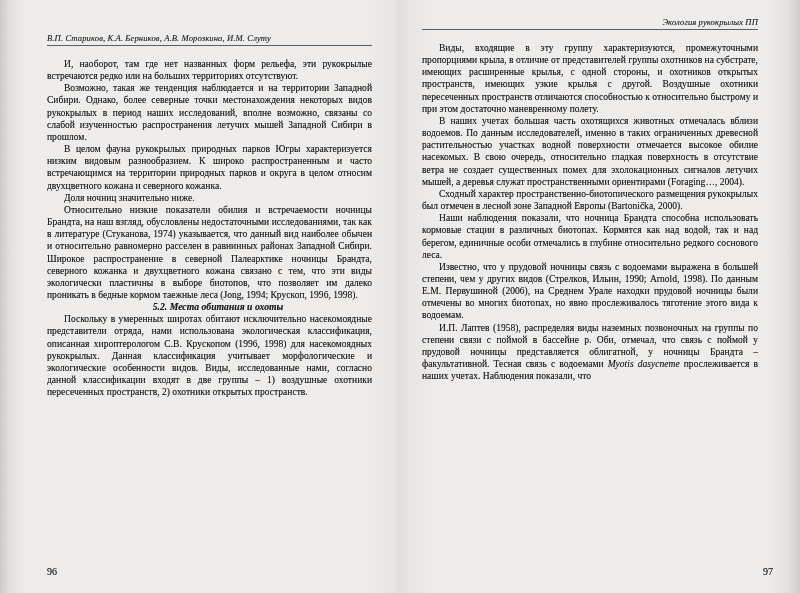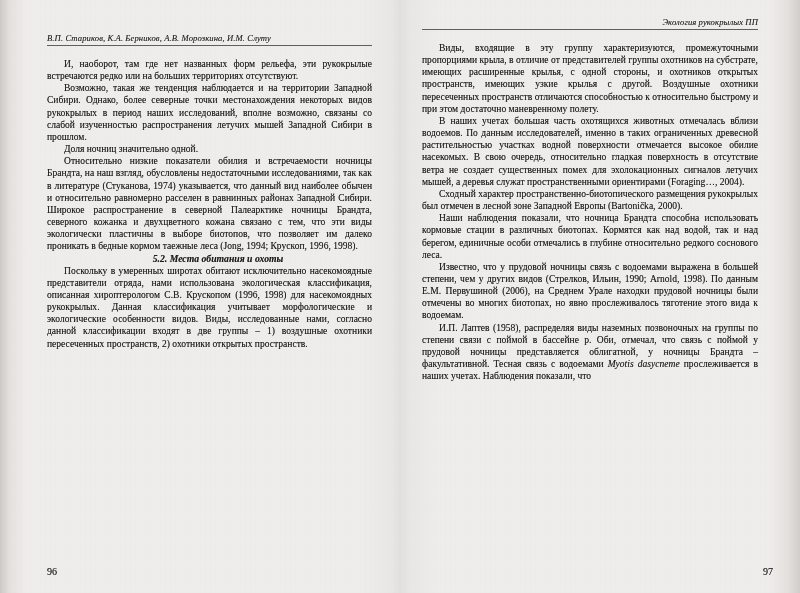--- a/index.html
+++ b/index.html
@@ -112,21 +112,22 @@
 <div id="spread">
 
   <div class="page left">
 
     <div class="runhead lf">В.П. Стариков, К.А. Берников, А.В. Морозкина, И.М. Слуту</div>
     <hr class="rule">
 
     <div class="colbody">
       <p>И, наоборот, там где нет названных форм рельефа, эти рукокрылые встречаются редко или на больших территориях отсутствуют.</p>
       <p>Возможно, такая же тенденция наблюдается и на территории Западной Сибири. Однако, более северные точки местонахождения некоторых видов рукокрылых в период наших исследований, вполне возможно, связаны со слабой изученностью распространения летучих мышей Западной Сибири в прошлом.</p>
-      <p>Доля ночниц значительно одной.</p>
+      <p>В целом фауна рукокрылых природных парков Югры характеризуется низким видовым разнообразием. К широко распространенным и часто встречающимся на территории природных парков и округа в целом относим двухцветного кожана и северного кожанка.</p>
+      <p>Доля ночниц значительно ниже.</p>
       <p>Относительно низкие показатели обилия и встречаемости ночницы Брандта, на наш взгляд, обусловлены недостаточными исследованиями, так как в литературе (Стуканова, 1974) указывается, что данный вид наиболее обычен и относительно равномерно расселен в равнинных районах Западной Сибири. Широкое распространение в северной Палеарктике ночницы Брандта, северного кожанка и двухцветного кожана связано с тем, что эти виды экологически пластичны в выборе биотопов, что позволяет им далеко проникать в бедные кормом таежные леса (Jong, 1994; Крускоп, 1996, 1998).</p>
 
       <p class="section-head">5.2. Места обитания и охоты</p>
 
       <p>Поскольку в умеренных широтах обитают исключительно насекомоядные представители отряда, нами использована экологическая классификация, описанная хироптерологом С.В. Крускопом (1996, 1998) для насекомоядных рукокрылых. Данная классификация учитывает морфологические и экологические особенности видов. Виды, исследованные нами, согласно данной классификации входят в две группы – 1) воздушные охотники пересеченных пространств, 2) охотники открытых пространств.</p>
     </div>
 
     <div class="folio lf">96</div>
   </div>
 

